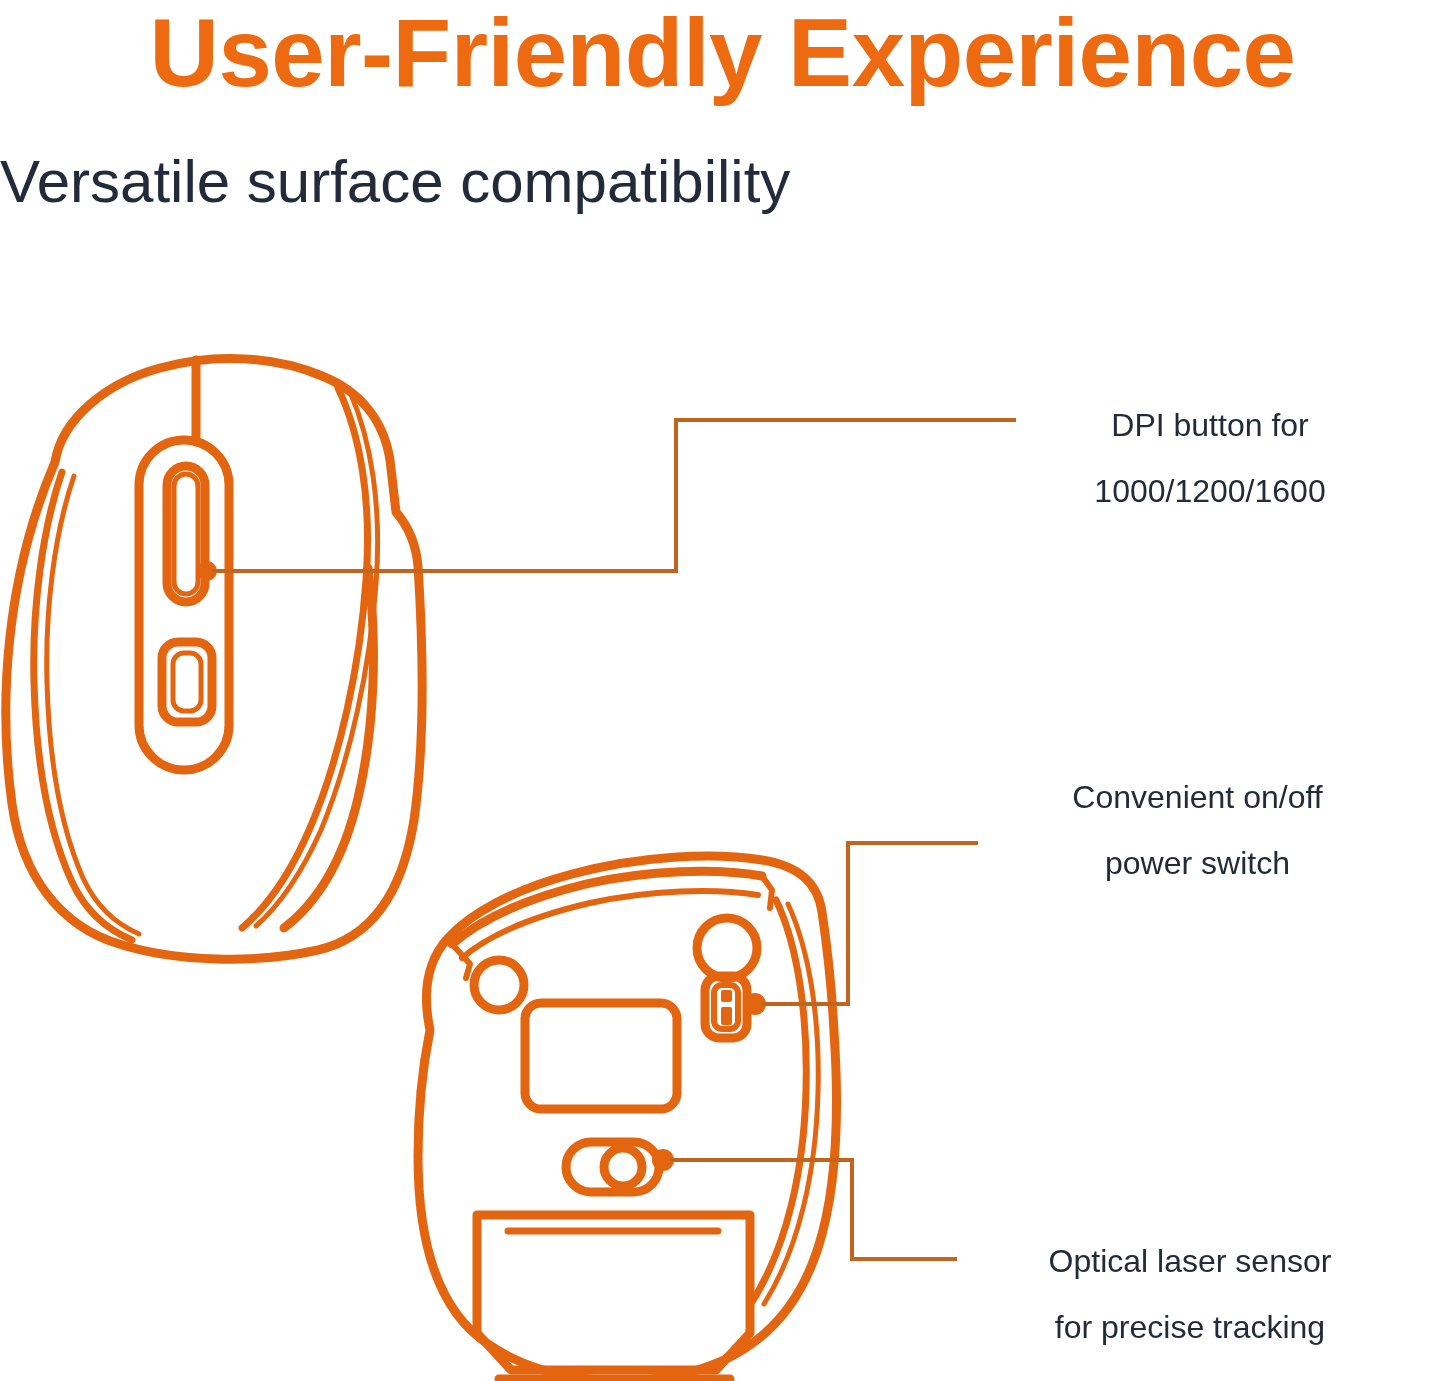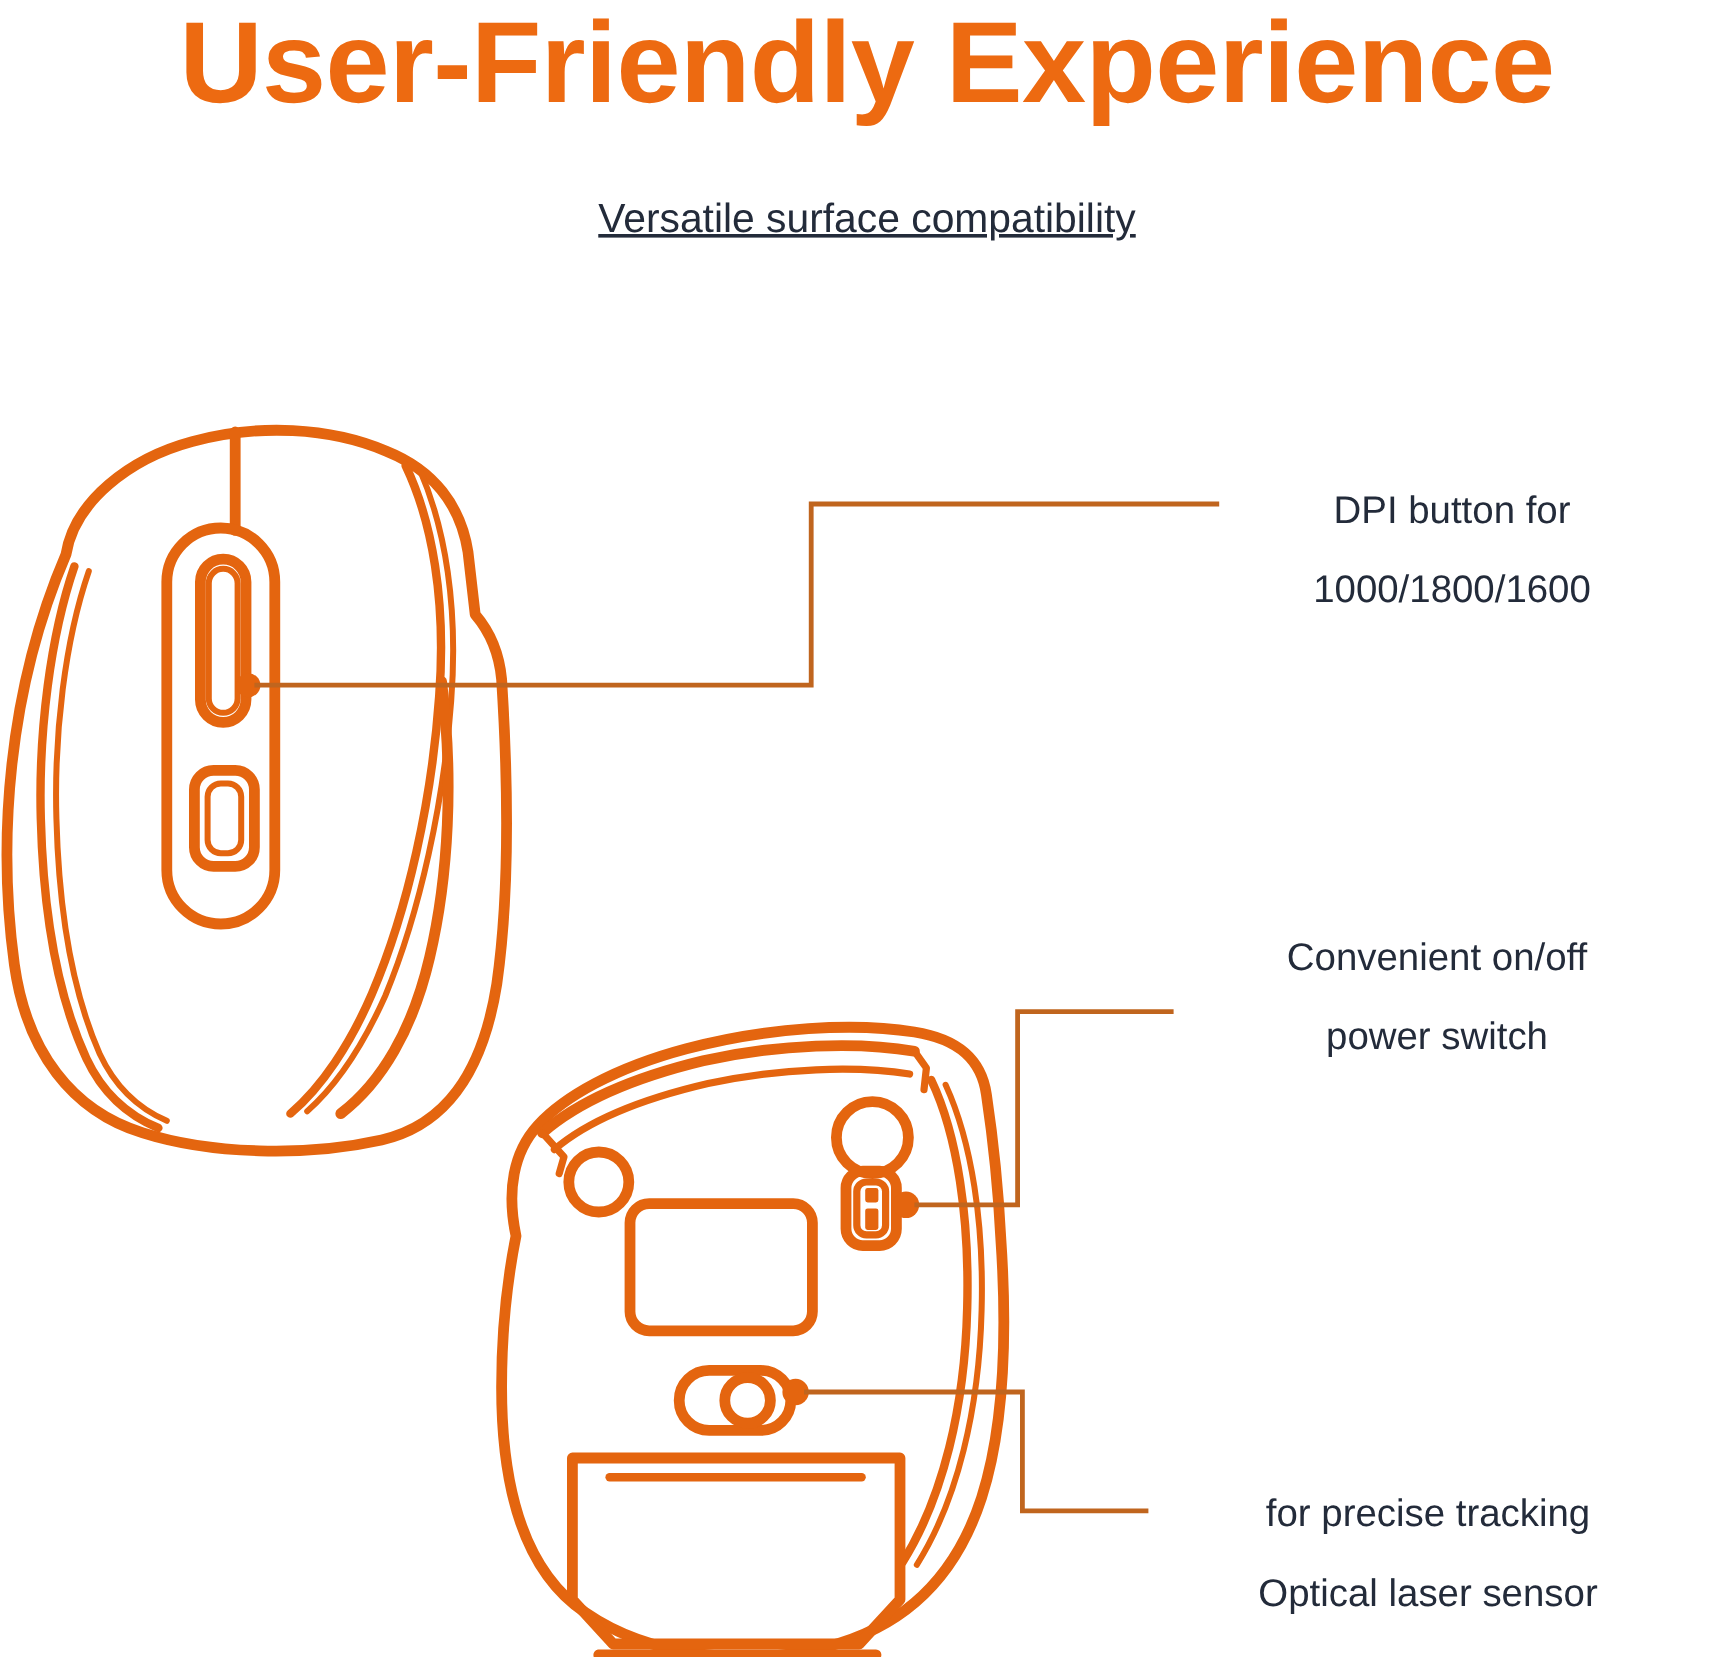--- a/index.html
+++ b/index.html
@@ -41,28 +41,27 @@
     line-height: 102px;
     letter-spacing: -0.5px;
     color: #ED6A11;
     white-space: nowrap;
   }
   #subtitle {
     position: absolute;
     left: 0;
     top: 152px;
     width: 1445px;
-    text-align: center;
+    text-align: left;
     font-family: "Liberation Sans", sans-serif;
     font-weight: 400;
-    font-size: 34px;
+    font-size: 60px;
     line-height: 60px;
     color: #232B3A;
     white-space: nowrap;
-    text-decoration: underline;
   }
 
   
   #illustration {
     position: absolute;
     left: 0;
     top: 330px;
     width: 1000px;
     height: 1051px;
   }
@@ -239,26 +238,26 @@
   <div id="leaders">
     <svg viewBox="0 0 1445 1381" xmlns="http://www.w3.org/2000/svg" fill="none" stroke="#C0651E" stroke-width="4" stroke-linecap="butt">
       <polyline points="212,571 676,571 676,420 1016,420"></polyline>
       <polyline points="762,1004 848,1004 848,843 978,843"></polyline>
       <polyline points="670,1160 852,1160 852,1259 957,1259"></polyline>
     </svg>
   </div>
 
   <div class="callout" id="callout-dpi">
     <span class="callout-line">DPI button for</span>
-    <span class="callout-line">1000/1800/1600</span>
+    <span class="callout-line">1000/1200/1600</span>
   </div>
 
   <div class="callout" id="callout-power">
     <span class="callout-line">Convenient on/off</span>
     <span class="callout-line">power switch</span>
   </div>
 
   <div class="callout" id="callout-sensor">
+    <span class="callout-line">Optical laser sensor</span>
     <span class="callout-line">for precise tracking</span>
-    <span class="callout-line">Optical laser sensor</span>
   </div>
 
 </div>
 
 </body></html>

